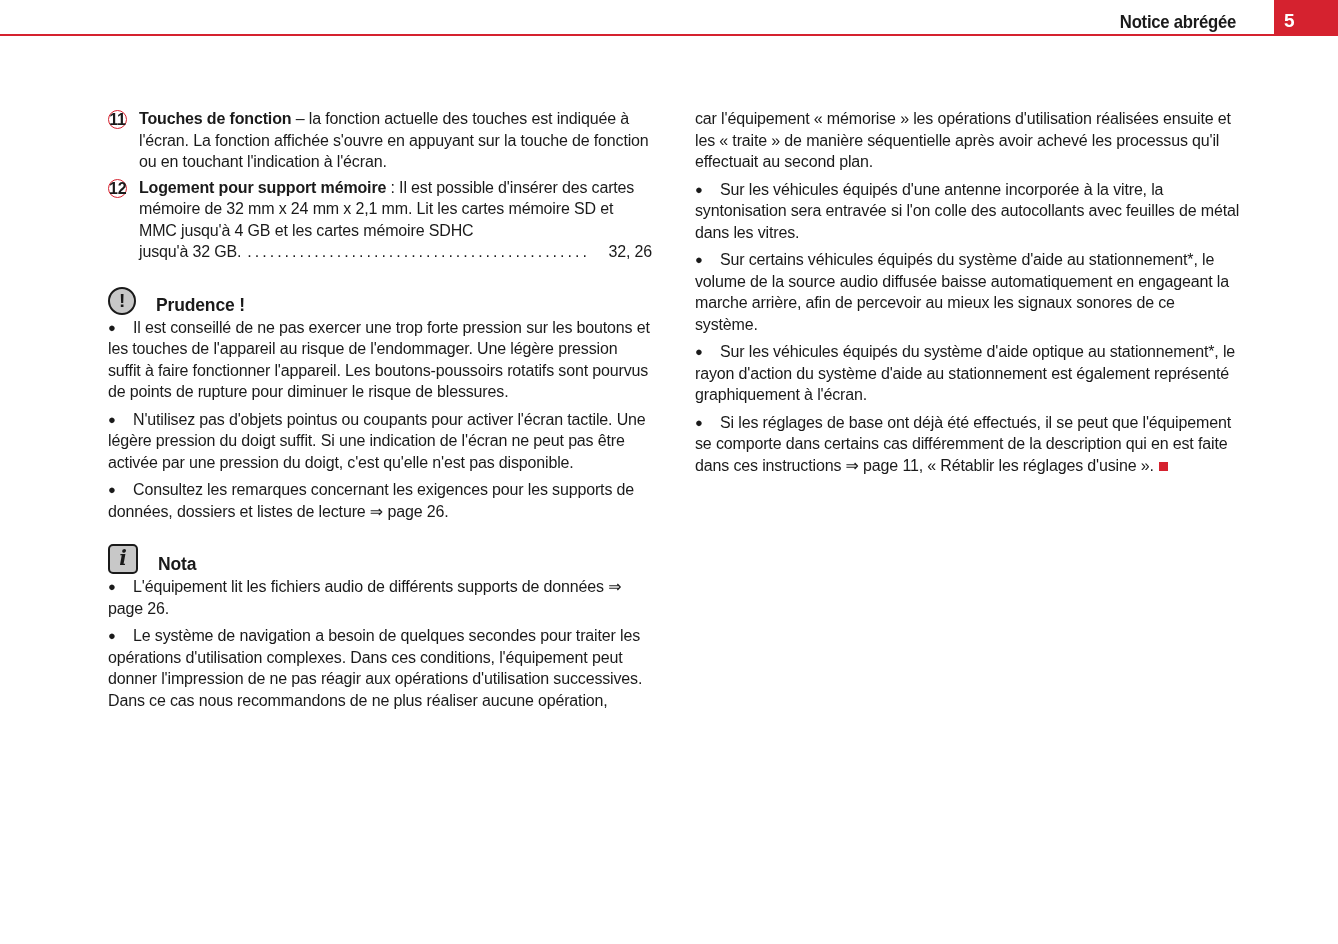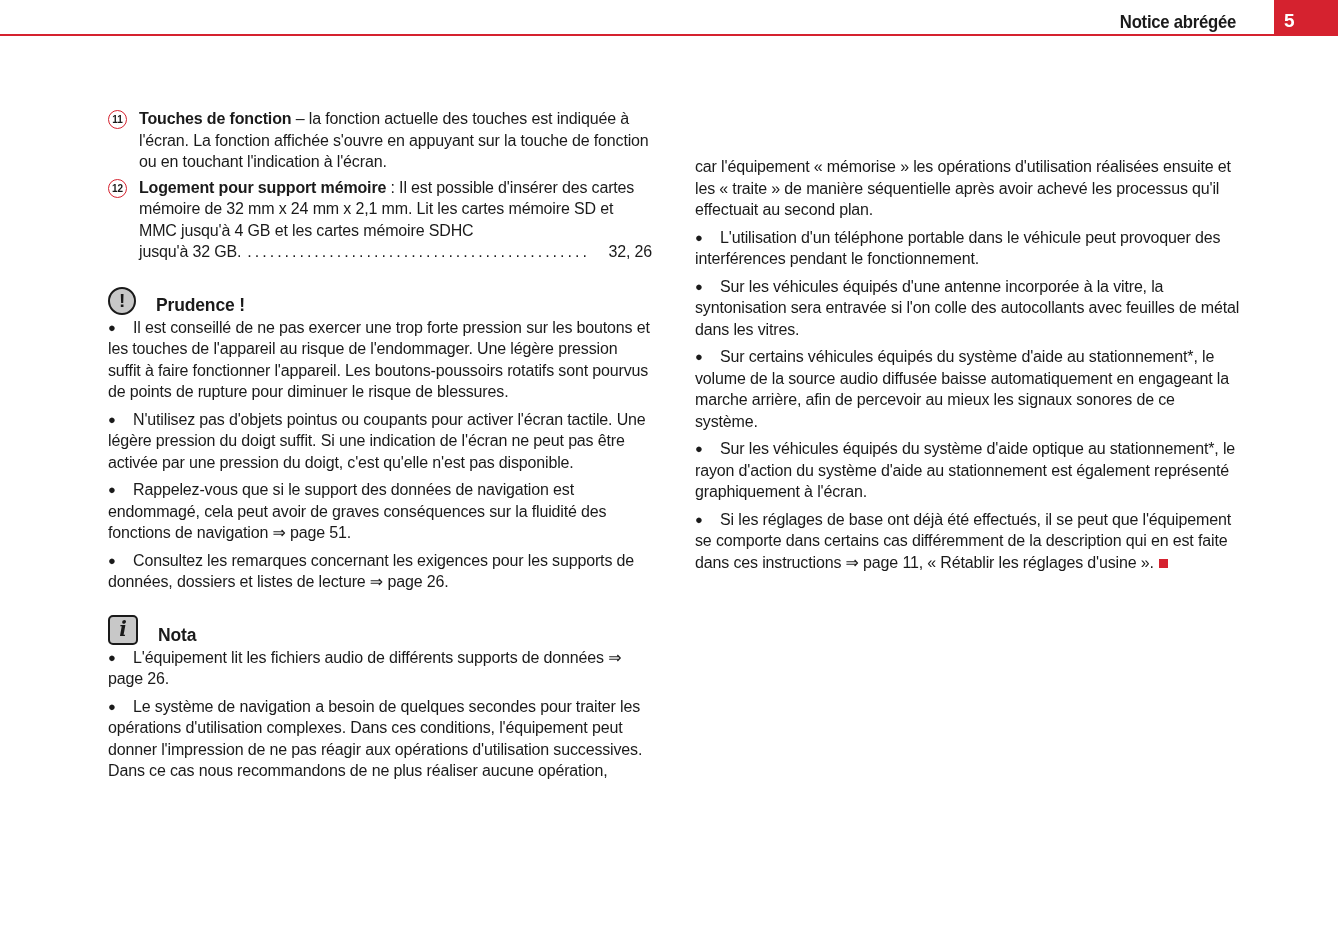--- a/index.html
+++ b/index.html
@@ -18,25 +18,25 @@
       position: absolute; left: 1274px; top: 0; width: 64px; height: 36px; background: #d5222f;
     }
     .page-num {
       position: absolute; left: 10px; top: 10px; font-size: 19px; font-weight: bold; color: #ffffff;
     }
     .col {
       position: absolute; top: 108px; font-size: 16px; line-height: 21.5px;
       letter-spacing: -0.15px;
     }
     .col-left { left: 108px; width: 544px; }
-    .col-right { left: 695px; width: 545px; margin-top: 48px; }
+    .col-right { left: 695px; width: 545px; }
     .numbered { position: relative; padding-left: 31px; margin-bottom: 4px; }
     .num-circle {
       position: absolute; left: 0; top: 2px; width: 17px; height: 17px; border: 1.5px solid #d5222f;
-      border-radius: 50%; font-size: 10px; line-height: 17px; text-align: center; font-weight: bold; color: #1a1a1a;
+      border-radius: 50%; font-size: 16px; line-height: 17px; text-align: center; font-weight: bold; color: #1a1a1a;
     }
     .bold { font-weight: bold; }
     .leader { display: flex; align-items: flex-end; }
     .leader .dots { flex: 1; overflow: hidden; white-space: nowrap; letter-spacing: 3px; margin: 0 6px; }
     .leader .ref { padding-left: 14px; }
     .notice-head { display: flex; align-items: flex-end; margin-top: 22px; margin-bottom: 2px; height: 30px; }
     .notice-head .title { font-size: 17.5px; font-weight: bold; margin-left: 20px; line-height: 20px; }
     .warn-icon {
       width: 28px; height: 28px; border-radius: 50%; border: 2.5px solid #1a1a1a; background: #c8c8c8;
       box-sizing: border-box; text-align: center; font-weight: bold; font-size: 19px; line-height: 23px;
@@ -75,34 +75,32 @@
     </div>
   </div>
 
   <div class="notice-head">
     <div class="warn-icon">!</div>
     <span class="title">Prudence !</span>
   </div>
   <div>
     <p class="bullet"><span class="dot">●</span><span>Il est conseillé de ne pas exercer une trop forte pression sur les boutons et les touches de l'appareil au risque de l'endommager. Une légère pression suffit à faire fonctionner l'appareil. Les boutons-poussoirs rotatifs sont pourvus de points de rupture pour diminuer le risque de blessures.</span></p>
     <p class="bullet"><span class="dot">●</span><span>N'utilisez pas d'objets pointus ou coupants pour activer l'écran tactile. Une légère pression du doigt suffit. Si une indication de l'écran ne peut pas être activée par une pression du doigt, c'est qu'elle n'est pas disponible.</span></p>
-    <p class="bullet"><span class="dot">●</span><span>Rappelez-vous que si le support des données de navigation est endommagé, cela peut avoir de graves conséquences sur la fluidité des fonctions de navigation ⇒ page 51.</span></p>
     <p class="bullet"><span class="dot">●</span><span>Consultez les remarques concernant les exigences pour les supports de données, dossiers et listes de lecture ⇒ page 26.</span></p>
   </div>
 
   <div class="notice-head">
     <div class="info-icon">i</div>
     <span class="title">Nota</span>
   </div>
   <div>
     <p class="bullet"><span class="dot">●</span><span>L'équipement lit les fichiers audio de différents supports de données ⇒ page 26.</span></p>
     <p class="bullet"><span class="dot">●</span><span>Le système de navigation a besoin de quelques secondes pour traiter les opérations d'utilisation complexes. Dans ces conditions, l'équipement peut donner l'impression de ne pas réagir aux opérations d'utilisation successives. Dans ce cas nous recommandons de ne plus réaliser aucune opération,</span></p>
   </div>
 </div>
 
 <div class="col col-right">
   <p>car l'équipement « mémorise » les opérations d'utilisation réalisées ensuite et les « traite » de manière séquentielle après avoir achevé les processus qu'il effectuait au second plan.</p>
-  <p class="bullet"><span class="dot">●</span><span>L'utilisation d'un téléphone portable dans le véhicule peut provoquer des interférences pendant le fonctionnement.</span></p>
   <p class="bullet"><span class="dot">●</span><span>Sur les véhicules équipés d'une antenne incorporée à la vitre, la syntonisation sera entravée si l'on colle des autocollants avec feuilles de métal dans les vitres.</span></p>
   <p class="bullet"><span class="dot">●</span><span>Sur certains véhicules équipés du système d'aide au stationnement*, le volume de la source audio diffusée baisse automatiquement en engageant la marche arrière, afin de percevoir au mieux les signaux sonores de ce système.</span></p>
   <p class="bullet"><span class="dot">●</span><span>Sur les véhicules équipés du système d'aide optique au stationnement*, le rayon d'action du système d'aide au stationnement est également représenté graphiquement à l'écran.</span></p>
   <p class="bullet"><span class="dot">●</span><span>Si les réglages de base ont déjà été effectués, il se peut que l'équipement se comporte dans certains cas différemment de la description qui en est faite dans ces instructions ⇒ page 11, « Rétablir les réglages d'usine ».</span><span class="end-mark"></span></p>
 </div>
 
 </body></html>

